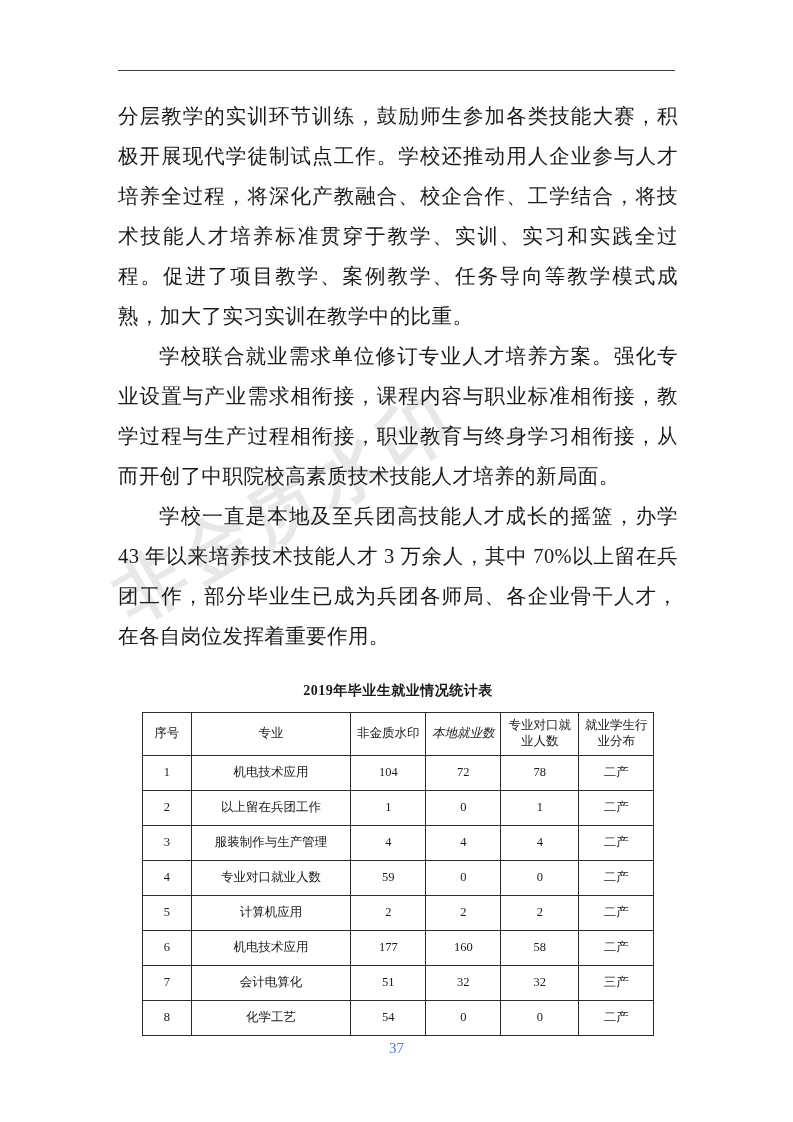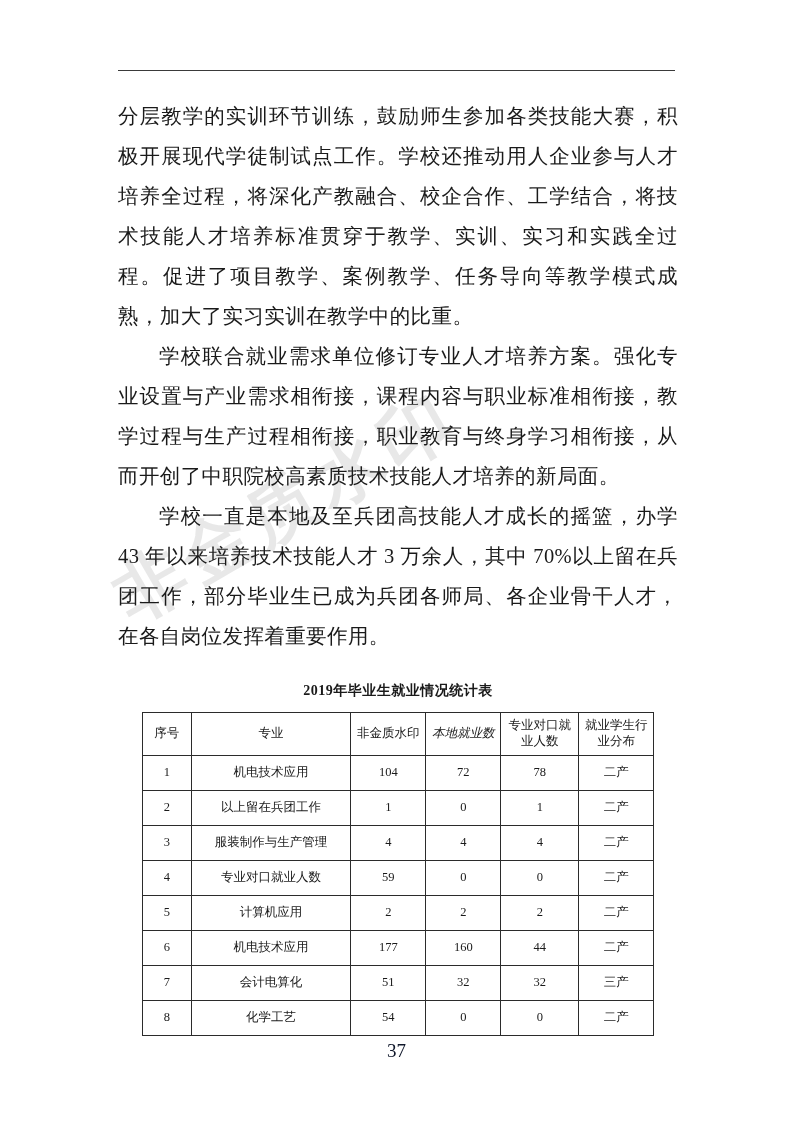--- a/index.html
+++ b/index.html
@@ -77,23 +77,23 @@
   .col-grad { width: 74px; }
   .col-local { width: 74px; font-style: italic; }
   .col-match { width: 78px; }
   .col-ind { width: 74px; margin-top: 24px; }
   .page-number {
     position: absolute;
     left: 0;
     right: 0;
     top: 1040px;
     text-align: center;
-    font-size: 19px;
-    font-family: "Liberation Serif", serif;
-    color: #0f172a;
+    font-size: 15px;
+    font-family: "Liberation Serif", serif;
+    color: #3b82f6;
   }
   .watermark {
     position: absolute;
     left: 150px;
     top: 430px;
     width: 440px;
     height: 330px;
     pointer-events: none;
     transform: rotate(-30deg);
     font-size: 70px;
@@ -172,21 +172,21 @@
           <td>2</td>
           <td>2</td>
           <td>2</td>
           <td>二产</td>
         </tr>
         <tr>
           <td>6</td>
           <td>机电技术应用</td>
           <td>177</td>
           <td>160</td>
-          <td>44</td>
+          <td>58</td>
           <td>二产</td>
         </tr>
         <tr>
           <td>7</td>
           <td>会计电算化</td>
           <td>51</td>
           <td>32</td>
           <td>32</td>
           <td>三产</td>
         </tr>

